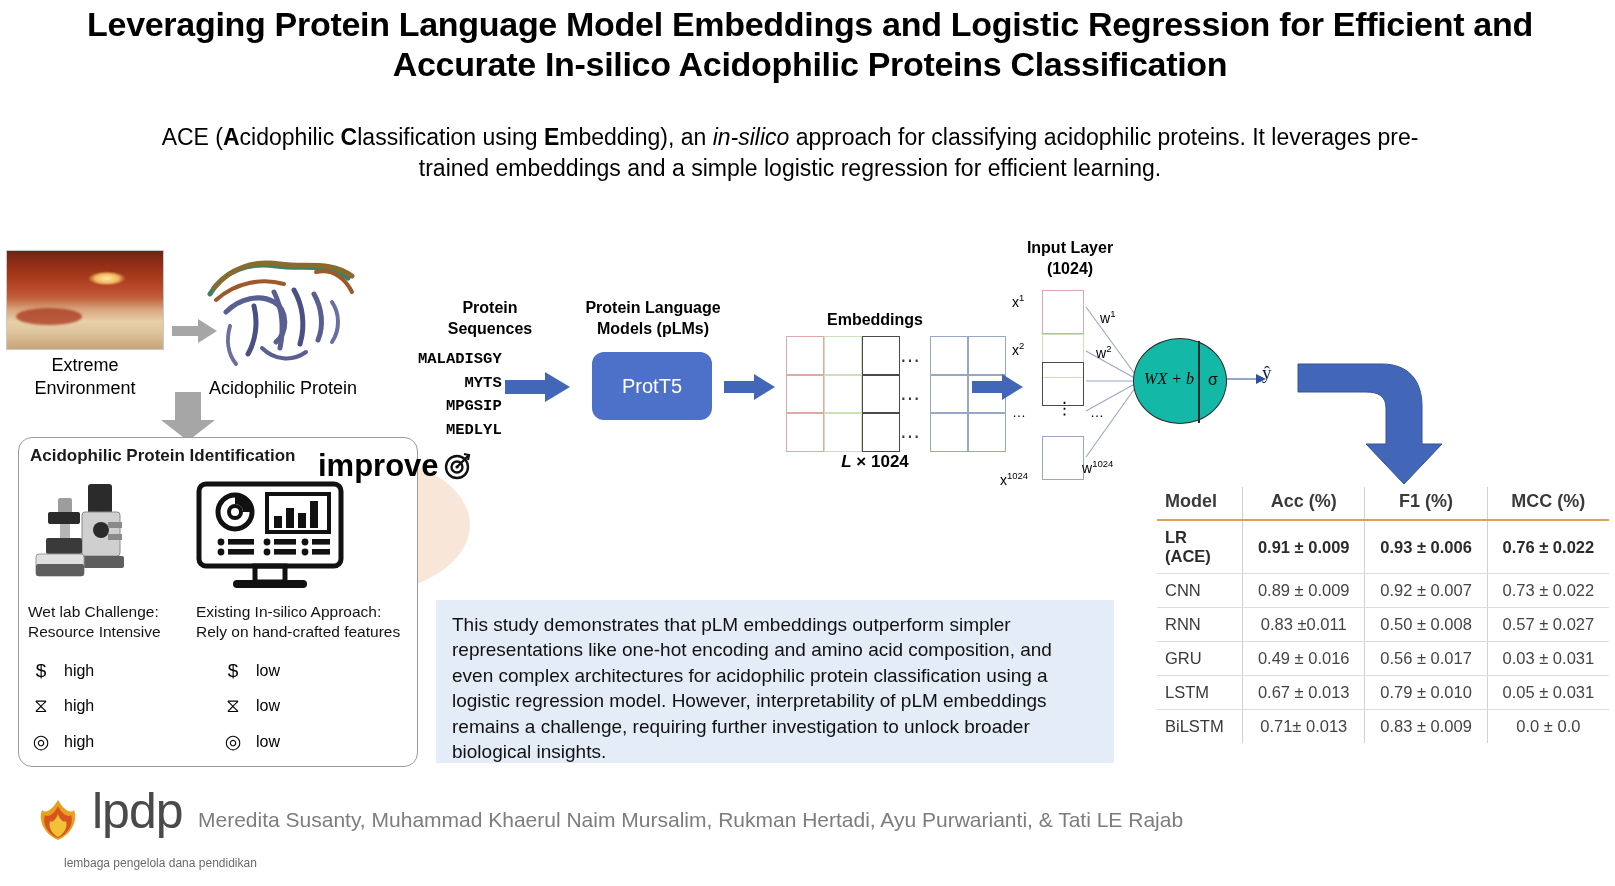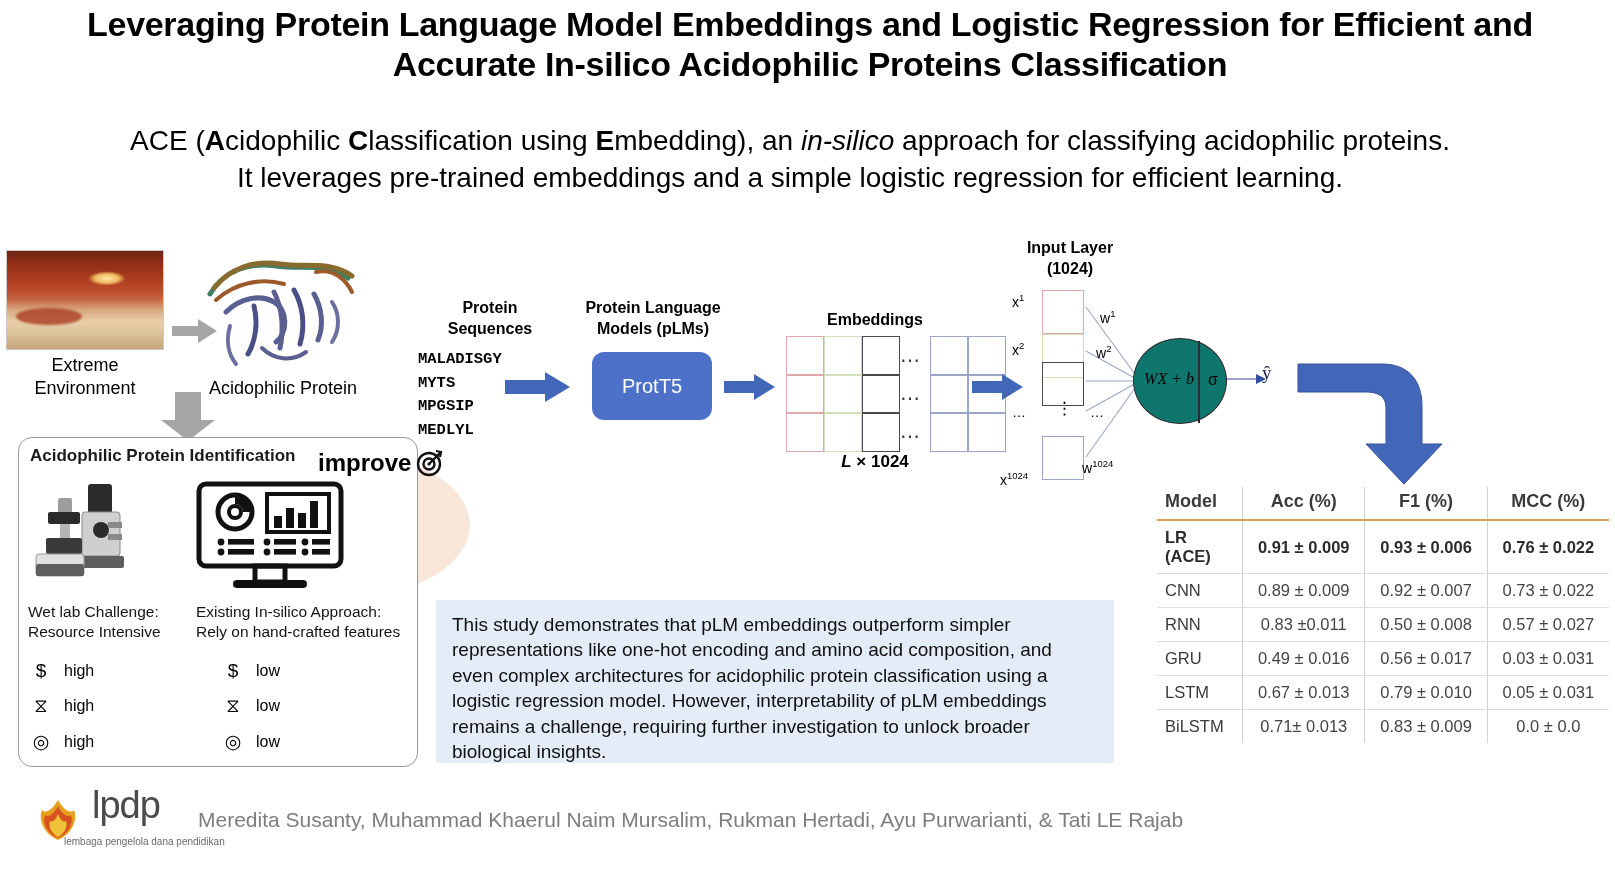--- a/index.html
+++ b/index.html
@@ -15,21 +15,21 @@
   
   .title {
     position:absolute; left:60px; top:4px; width:1500px;
     text-align:center;
     font-size:34px; font-weight:bold; line-height:1.18;
     letter-spacing:-0.3px;
   }
   .subtitle {
     position:absolute; left:130px; top:122px; width:1320px;
     text-align:center;
-    font-size:28px; line-height:1.33;
+    font-size:23px; line-height:1.33;
   }
   .subtitle b { font-weight:bold; }
   .subtitle i { font-style:italic; }
 
   
   .env-photo {
     position:absolute; left:6px; top:250px; width:158px; height:100px;
     background:
       radial-gradient(ellipse 26px 10px at 64% 28%, #ffe9a8 0%, #f0b860 45%, rgba(190,80,40,0) 72%),
       linear-gradient(to bottom,
@@ -78,21 +78,21 @@
     width:130px; height:105px; border-radius:50%;
     background:#f8e6d6; opacity:.9; z-index:0;
   }
   .id-title {
     position:absolute; left:30px; top:446px;
     font-size:17px; font-weight:600; color:#1a1a1a; z-index:3;
   }
   .improve-badge {
     position:absolute; left:318px; top:448px;
     display:flex; align-items:center; gap:3px; z-index:5;
-    font-size:24px; font-weight:bold;
+    font-size:31px; font-weight:bold;
   }
 
   .lab-icon { position:absolute; left:30px; top:478px; width:125px; height:110px; z-index:2; }
   .monitor-icon { position:absolute; left:195px; top:480px; width:150px; height:112px; z-index:2; }
 
   .col-caption {
     position:absolute; font-size:15.5px; line-height:1.32; color:#141414; z-index:3;
   }
   .cap-left { left:28px; top:602px; width:160px; }
   .cap-right { left:196px; top:602px; width:210px; }
@@ -140,21 +140,21 @@
   }
   .il-box {
     position:absolute; width:42px; height:44px; box-sizing:border-box;
   }
   .il-lab { position:absolute; font-size:14px; }
   .sup { font-size:9.5px; vertical-align:super; }
 
   .neuron {
     position:absolute; left:1133px; top:338px; width:94px; height:86px;
     border:1.6px solid #2c2c2c; border-radius:50%;
-    background:#0f766e; z-index:3;
+    background:#14b8a6; z-index:3;
   }
   .neuron-div { position:absolute; left:64px; top:2px; width:1.6px; height:82px; background:#2c2c2c; }
   .neuron-wx {
     position:absolute; left:6px; top:31px; width:58px; text-align:center;
     font-size:16px; font-style:italic; font-family:"Liberation Serif", serif;
   }
   .neuron-sig {
     position:absolute; left:66px; top:32px; width:26px; text-align:center; font-size:16px;
   }
   .yhat {
@@ -192,25 +192,25 @@
   }
   .rtable td:last-child { border-right:none; }
   .rtable td.mdl { text-align:left; padding-left:8px; color:#3a3a3a; }
   .rtable tr.hl td { font-weight:bold; color:#2b2b2b; }
   .rtable tr:last-child td { border-bottom:none; }
 
   
   .lpdp { position:absolute; left:28px; top:790px; width:150px; height:80px; }
   .lpdp-word {
     position:absolute; left:64px; top:-4px;
-    font-size:38px; line-height:1; color:#4a4a4a; letter-spacing:-1px;
+    font-size:50px; line-height:1; color:#4a4a4a; letter-spacing:-1px;
   }
   .lpdp-tag {
-    position:absolute; left:8px; top:46px; width:170px;
-    font-size:10px; color:#6a6a6a; white-space:nowrap;padding-left:28px;
+    position:absolute; left:8px; top:66px; width:170px;
+    font-size:12px; color:#6a6a6a; white-space:nowrap;padding-left:28px;
   }
   .authors {
     position:absolute; left:198px; top:808px; width:1200px;
     font-size:21px; color:#7d7d7d;
   }
 </style>
 </head>
 <body>
 
 <div class="title">Leveraging Protein Language Model Embeddings and Logistic Regression for Efficient and Accurate In-silico Acidophilic Proteins Classification</div>
@@ -342,21 +342,21 @@
 </div>
 <div class="metric-row" style="left:222px; top:730px;">
   <span class="metric-icon">◎</span>
   <span>low</span>
 </div>
 
 <div class="pl-head" style="left:420px; top:298px; width:140px;">
   <div>Protein</div>
   <div>Sequences</div>
 </div>
-<div class="seq-list" style="white-space:pre;">MALADISGY
+<div class="seq-list" style="white-space:pre;text-align:right;">MALADISGY
 MYTS
 MPGSIP
 MEDLYL</div>
 
 <svg class="blue-arrow" style="left:505px; top:370px; width:66px; height:34px;" viewBox="0 0 66 34">
   <polygon points="0,10 40,10 40,2 65,17 40,32 40,24 0,24" fill="#4266b8"></polygon>
 </svg>
 
 <div class="pl-head" style="left:578px; top:298px; width:150px;">
   <div>Protein Language</div>

